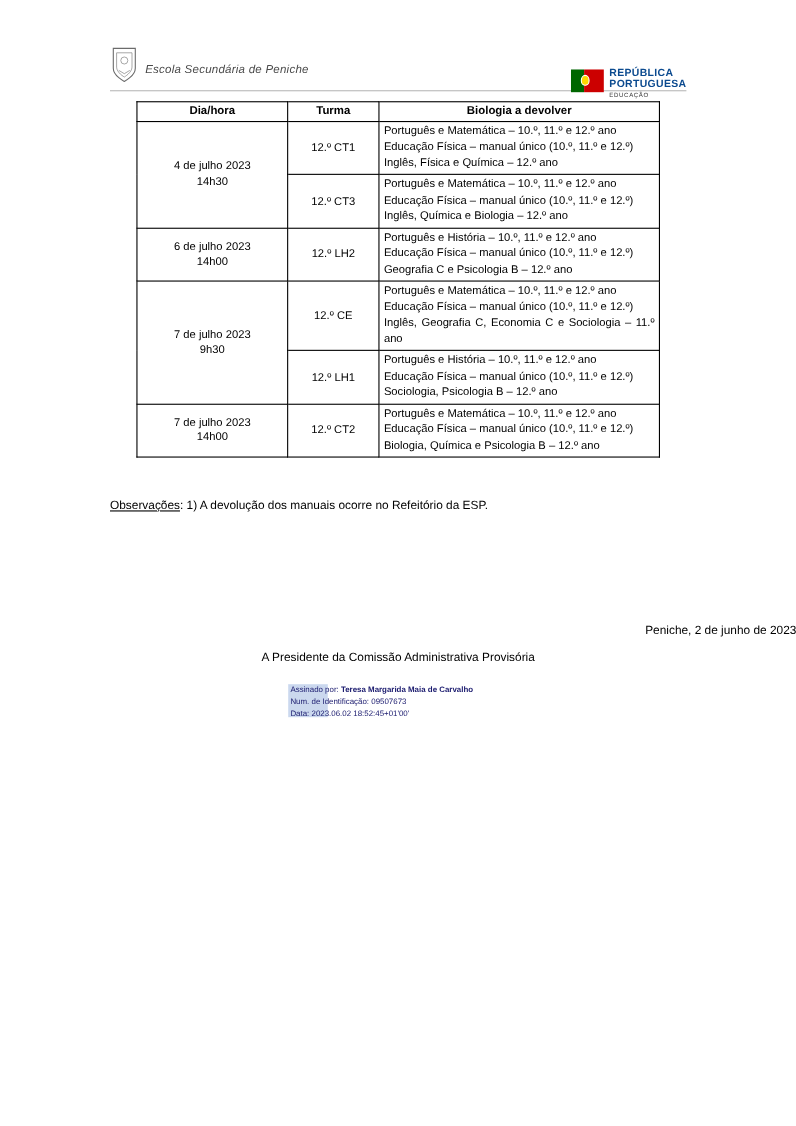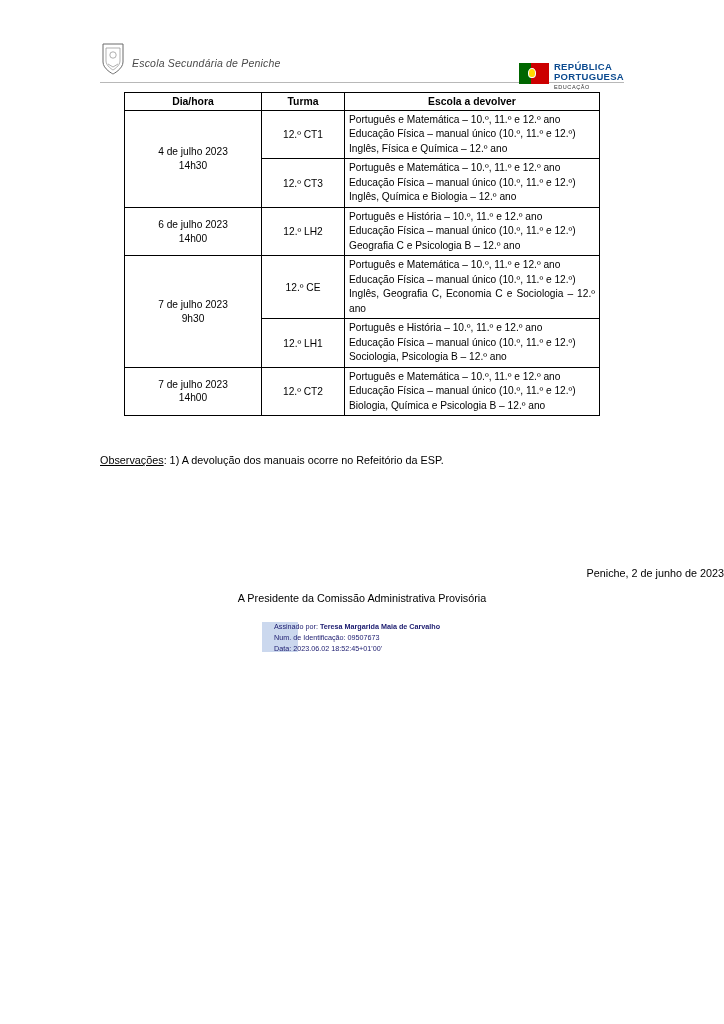--- a/index.html
+++ b/index.html
@@ -204,21 +204,21 @@
   .sig-stamp .name { font-weight: bold; }
   .sig-band {
     position: absolute;
     left: 0;
     top: 0;
     width: 36px;
     height: 30px;
     background: #b9cbe8;
     opacity: 0.75;
   }
-  .sig-lines { position: relative; padding-left: 12px; }
+  .sig-lines { position: relative; padding-left: 2px; }
 
   
   .chave {
     position: absolute;
     top: 677px;
     left: 266px;
     width: 140px;
     height: 42px;
   }
   .chave-square {
@@ -307,21 +307,21 @@
         <span class="rep-sub">EDUCAÇÃO</span>
       </div>
     </div>
   </div>
 
   <table class="schedule">
     <thead>
       <tr>
         <th>Dia/hora</th>
         <th>Turma</th>
-        <th>Escola a devolver</th>
+        <th>Biologia a devolver</th>
       </tr>
     </thead>
     <tbody>
 
       <tr>
         <td class="daytime" rowspan="2">
           <span>4 de julho 2023</span><br>
           <span>14h30</span>
         </td>
         <td class="turma">12.º CT1</td>
@@ -355,21 +355,21 @@
 
       <tr>
         <td class="daytime" rowspan="2">
           <span>7 de julho 2023</span><br>
           <span>9h30</span>
         </td>
         <td class="turma">12.º CE</td>
         <td class="manuais">
           <div>Português e Matemática – 10.º, 11.º e 12.º ano</div>
           <div>Educação Física – manual único (10.º, 11.º e 12.º)</div>
-          <div class="justify">Inglês, Geografia C, Economia C e Sociologia – 12.º ano</div>
+          <div class="justify">Inglês, Geografia C, Economia C e Sociologia – 11.º ano</div>
         </td>
       </tr>
       <tr>
         <td class="turma">12.º LH1</td>
         <td class="manuais">
           <div>Português e História – 10.º, 11.º e 12.º ano</div>
           <div>Educação Física – manual único (10.º, 11.º e 12.º)</div>
           <div>Sociologia, Psicologia B – 12.º ano</div>
         </td>
       </tr>

